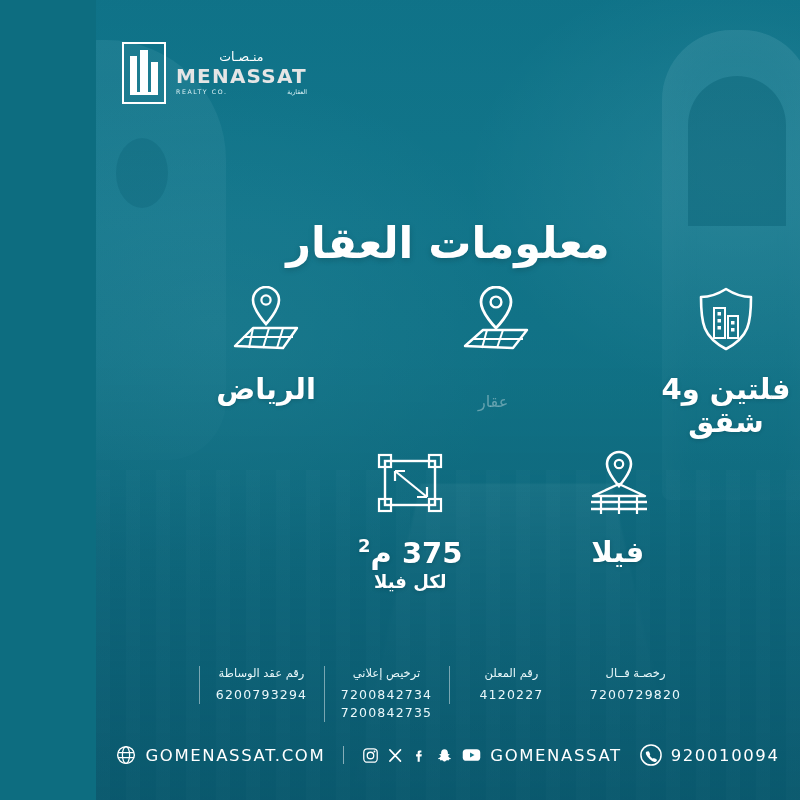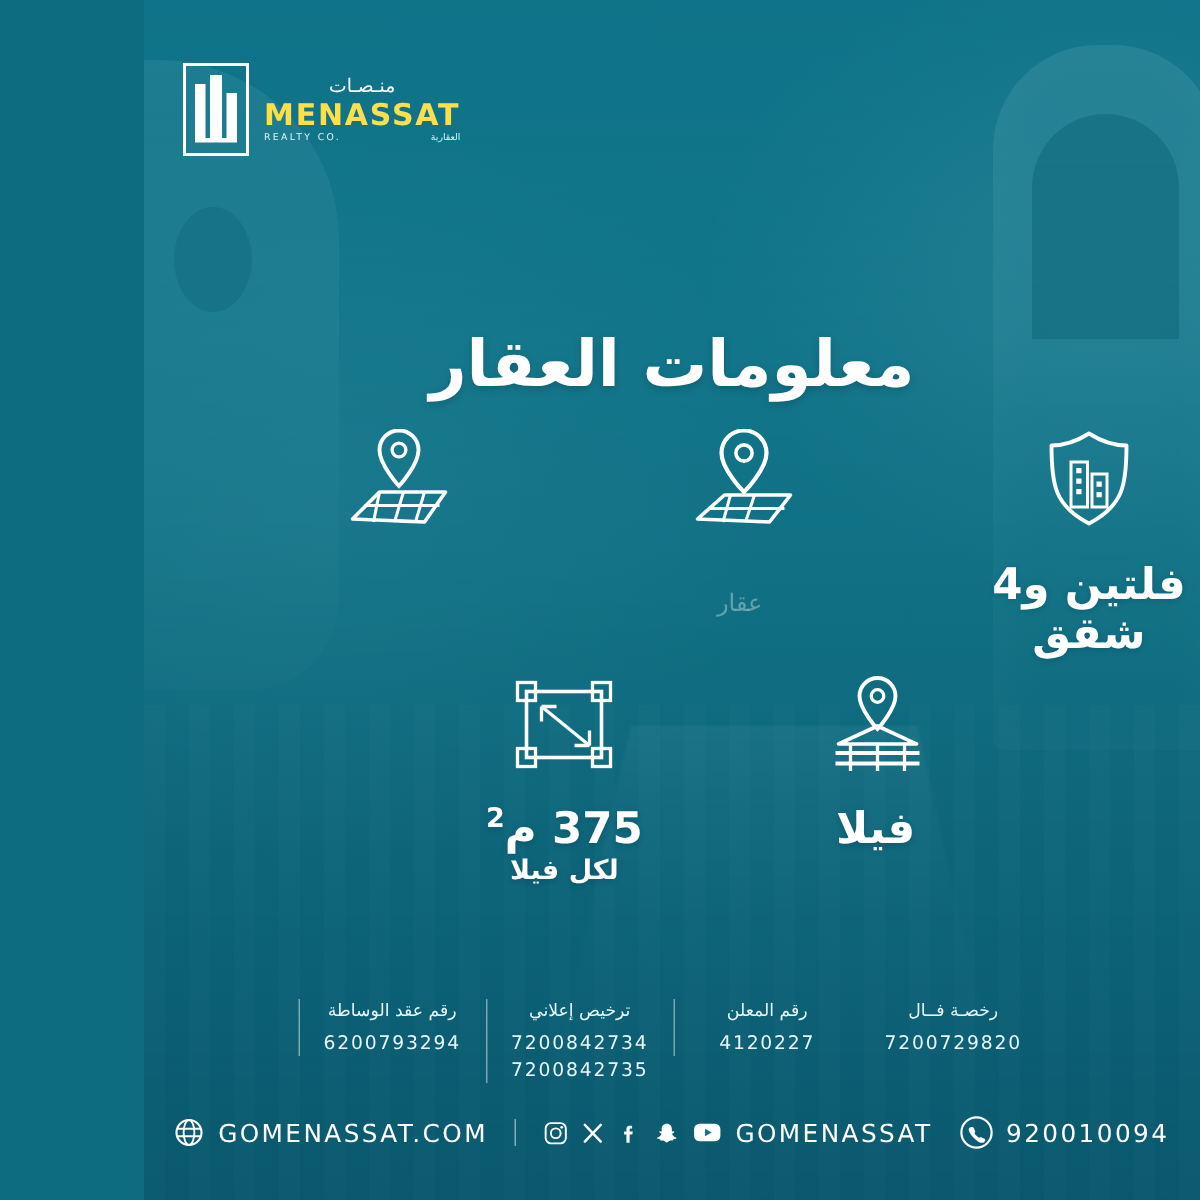--- a/index.html
+++ b/index.html
@@ -102,21 +102,21 @@
     font-size: 12.5px;
     color: #ffffff;
     letter-spacing: 1px;
     text-align: center;
     margin-bottom: 3px;
     direction: rtl;
   }
   .logo-name {
     font-size: 20px;
     font-weight: bold;
-    color: #fde047;
+    color: #e5e5e5;
     letter-spacing: 1.2px;
   }
   .logo-sub {
     font-size: 6.2px;
     color: #dff4f8;
     letter-spacing: 1.6px;
     margin-top: 3px;
     display: flex;
     justify-content: space-between;
   }
@@ -140,21 +140,21 @@
     top: 285px;
     left: 70px;
     width: 660px;
     display: flex;
     flex-direction: row-reverse;
     justify-content: space-between;
   }
   .features-row2 {
     position: absolute;
     top: 448px;
-    left: 194px;
+    left: 228px;
     width: 380px;
     display: flex;
     flex-direction: row-reverse;
     justify-content: space-between;
     gap: 35px;
   }
   .feature {
     display: flex;
     flex-direction: column;
     align-items: center;
@@ -303,20 +303,21 @@
         <svg width="86" height="74" viewBox="0 0 86 74">
           <path d="M12 60 L30 42 L74 42 L60 62 Z" fill="none" stroke="#ffffff" stroke-width="2.4" stroke-linejoin="round"></path>
           <path d="M30 42 L26 62" stroke="#ffffff" stroke-width="2"></path>
           <path d="M46 42 L40 62" stroke="#ffffff" stroke-width="2"></path>
           <path d="M60 42 L54 62" stroke="#ffffff" stroke-width="2"></path>
           <path d="M20 51 L70 51" stroke="#ffffff" stroke-width="2"></path>
           <path d="M30 14 a13 13 0 1 1 26 0 c0 10 -13 24 -13 24 S30 24 30 14 z" fill="none" stroke="#ffffff" stroke-width="2.6"></path>
           <circle cx="43" cy="14" r="4.6" fill="none" stroke="#ffffff" stroke-width="2.2"></circle>
         </svg>
       </div>
+      <div class="label">الرياض</div>
     </div>
 
     <div class="feature">
       <div class="icon">
         <svg width="86" height="74" viewBox="0 0 86 74">
           <path d="M12 60 L30 44 L74 44 L60 62 Z" fill="none" stroke="#ffffff" stroke-width="2.4" stroke-linejoin="round"></path>
           <path d="M34 44 L29 62" stroke="#ffffff" stroke-width="2"></path>
           <path d="M50 44 L44 62" stroke="#ffffff" stroke-width="2"></path>
           <path d="M20 53 L70 53" stroke="#ffffff" stroke-width="2"></path>
           <path d="M28 16 a15 15 0 1 1 30 0 c0 11 -15 26 -15 26 S28 27 28 16 z" fill="none" stroke="#ffffff" stroke-width="2.8"></path>

